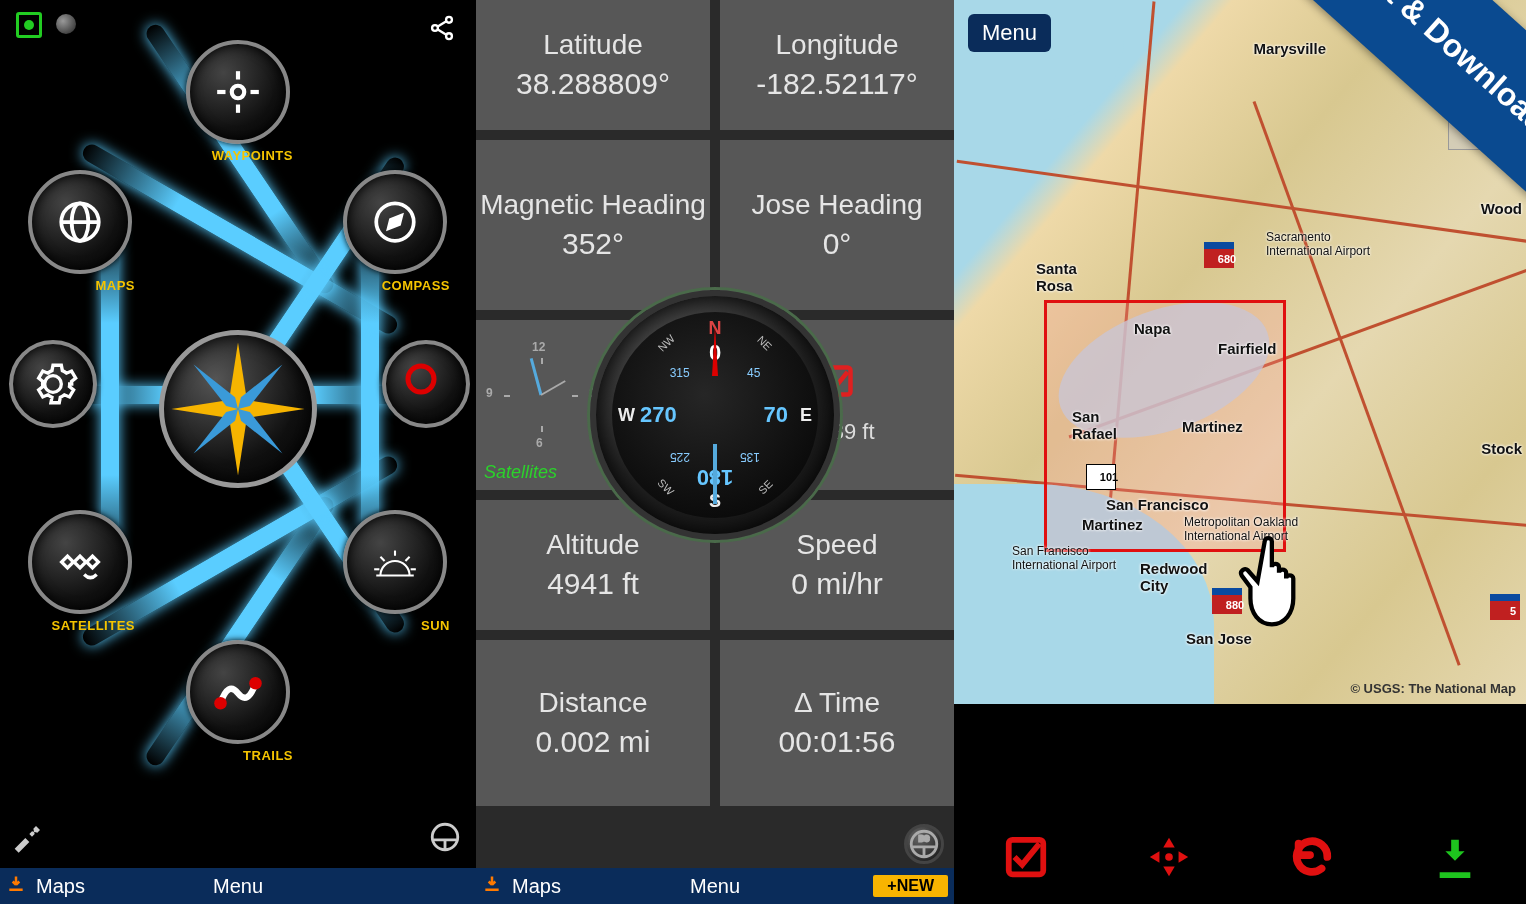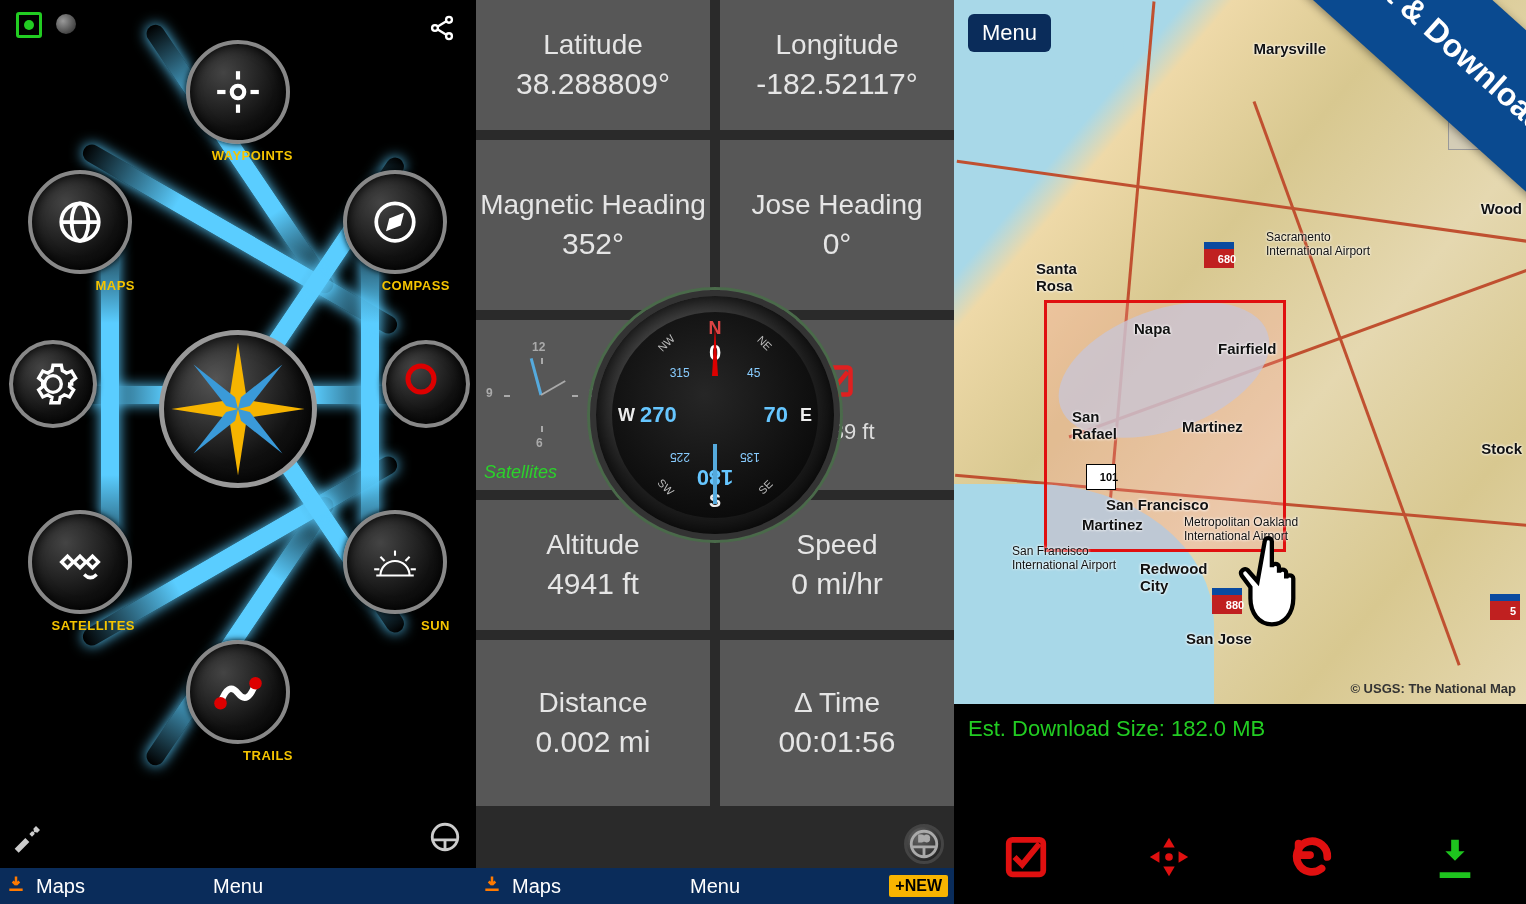--- a/index.html
+++ b/index.html
@@ -28,21 +28,21 @@
   .node .disc{width:104px;height:104px;margin:0 auto;border-radius:50%;background:radial-gradient(circle at 35% 30%,#444 0%,#111 60%,#000 100%);border:4px solid #888;box-shadow:inset 0 0 12px #000,0 0 6px #000;display:flex;align-items:center;justify-content:center;}
   .node .disc svg{width:50px;height:50px;}
   .node .lbl{color:#f5c400;font-size:13px;font-weight:bold;margin-top:4px;letter-spacing:0.5px;}
   .center-rose{position:absolute;width:158px;height:158px;left:159px;top:290px;border-radius:50%;background:radial-gradient(circle at 35% 30%,#555 0%,#111 60%,#000 100%);border:5px solid #999;box-shadow:inset 0 0 18px #000;}
   .hammer-ic{position:absolute;left:12px;bottom:46px;color:#ccc;}
   .wheel-ic{position:absolute;right:14px;bottom:46px;color:#ccc;}
   .bottombar{position:absolute;left:0;right:0;bottom:0;height:36px;background:#0a2c5a;display:flex;align-items:center;color:#fff;font-size:20px;}
   .bb-dl{color:#ff7a00;margin:0 6px;}
   .bb-maps{margin-left:4px;}
   .bb-menu{position:absolute;left:50%;transform:translateX(-50%);}
-  .bb-new{position:absolute;right:6px;background:#f8b400;color:#000;font-weight:bold;font-size:16px;padding:2px 6px;border-radius:2px;}
+  .bb-new{position:absolute;right:6px;background:#f8b400;color:#000;font-weight:bold;font-size:16px;padding:2px 14px;border-radius:2px;}
 
   
   .p2-grid{position:absolute;inset:0 0 36px 0;display:grid;grid-template-columns:1fr 10px 1fr;grid-template-rows:130px 10px 170px 10px 170px 10px 130px 10px 166px;background:#2a2a2a;}
   .gap{background:#2a2a2a;}
   .cell{background:#575757;color:#e5e5e5;display:flex;flex-direction:column;align-items:center;justify-content:center;font-size:28px;line-height:1.35;position:relative;}
   .cell .t{font-size:28px;}
   .cell .v{font-size:30px;}
   .satlbl{position:absolute;left:8px;bottom:6px;color:#2bd22b;font-style:italic;font-size:18px;}
   .accbox{position:relative;}
   .acc-check{color:#e02020;font-size:34px;}
@@ -390,21 +390,20 @@
   <div class="pointer-hand" style="left:280px;top:530px;">
     <svg width="90" height="100" viewBox="0 0 60 70">
         <path d="M20 8c0-3 5-3 5 0v18c0-3 5-3 5 0v4c0-3 5-3 5 0v4c0-3 5-3 5 0v14c0 10-6 18-15 18s-15-8-15-18v-8l-6-8c-2-3 2-6 4-4l7 8z" fill="#fff" stroke="#000" stroke-width="3"></path>
       </svg>
   </div>
 
   <div class="usgs">© USGS: The National Map</div>
 
   <div class="p3-bottom">
     <div class="dlinfo">
-      <div>Est. Download Size: 182.0 MB</div>
     </div>
     <div class="p3-acts">
       <div class="act">
         <svg width="46" height="46" viewBox="0 0 24 24" fill="none" stroke="#e01010" stroke-width="3">
             <rect x="3" y="3" width="18" height="18" rx="2"></rect>
             <path d="M6 12l4 4 9-11"></path>
           </svg>
       </div>
       <div class="act">
         <svg width="46" height="46" viewBox="0 0 24 24" fill="#e01010">

